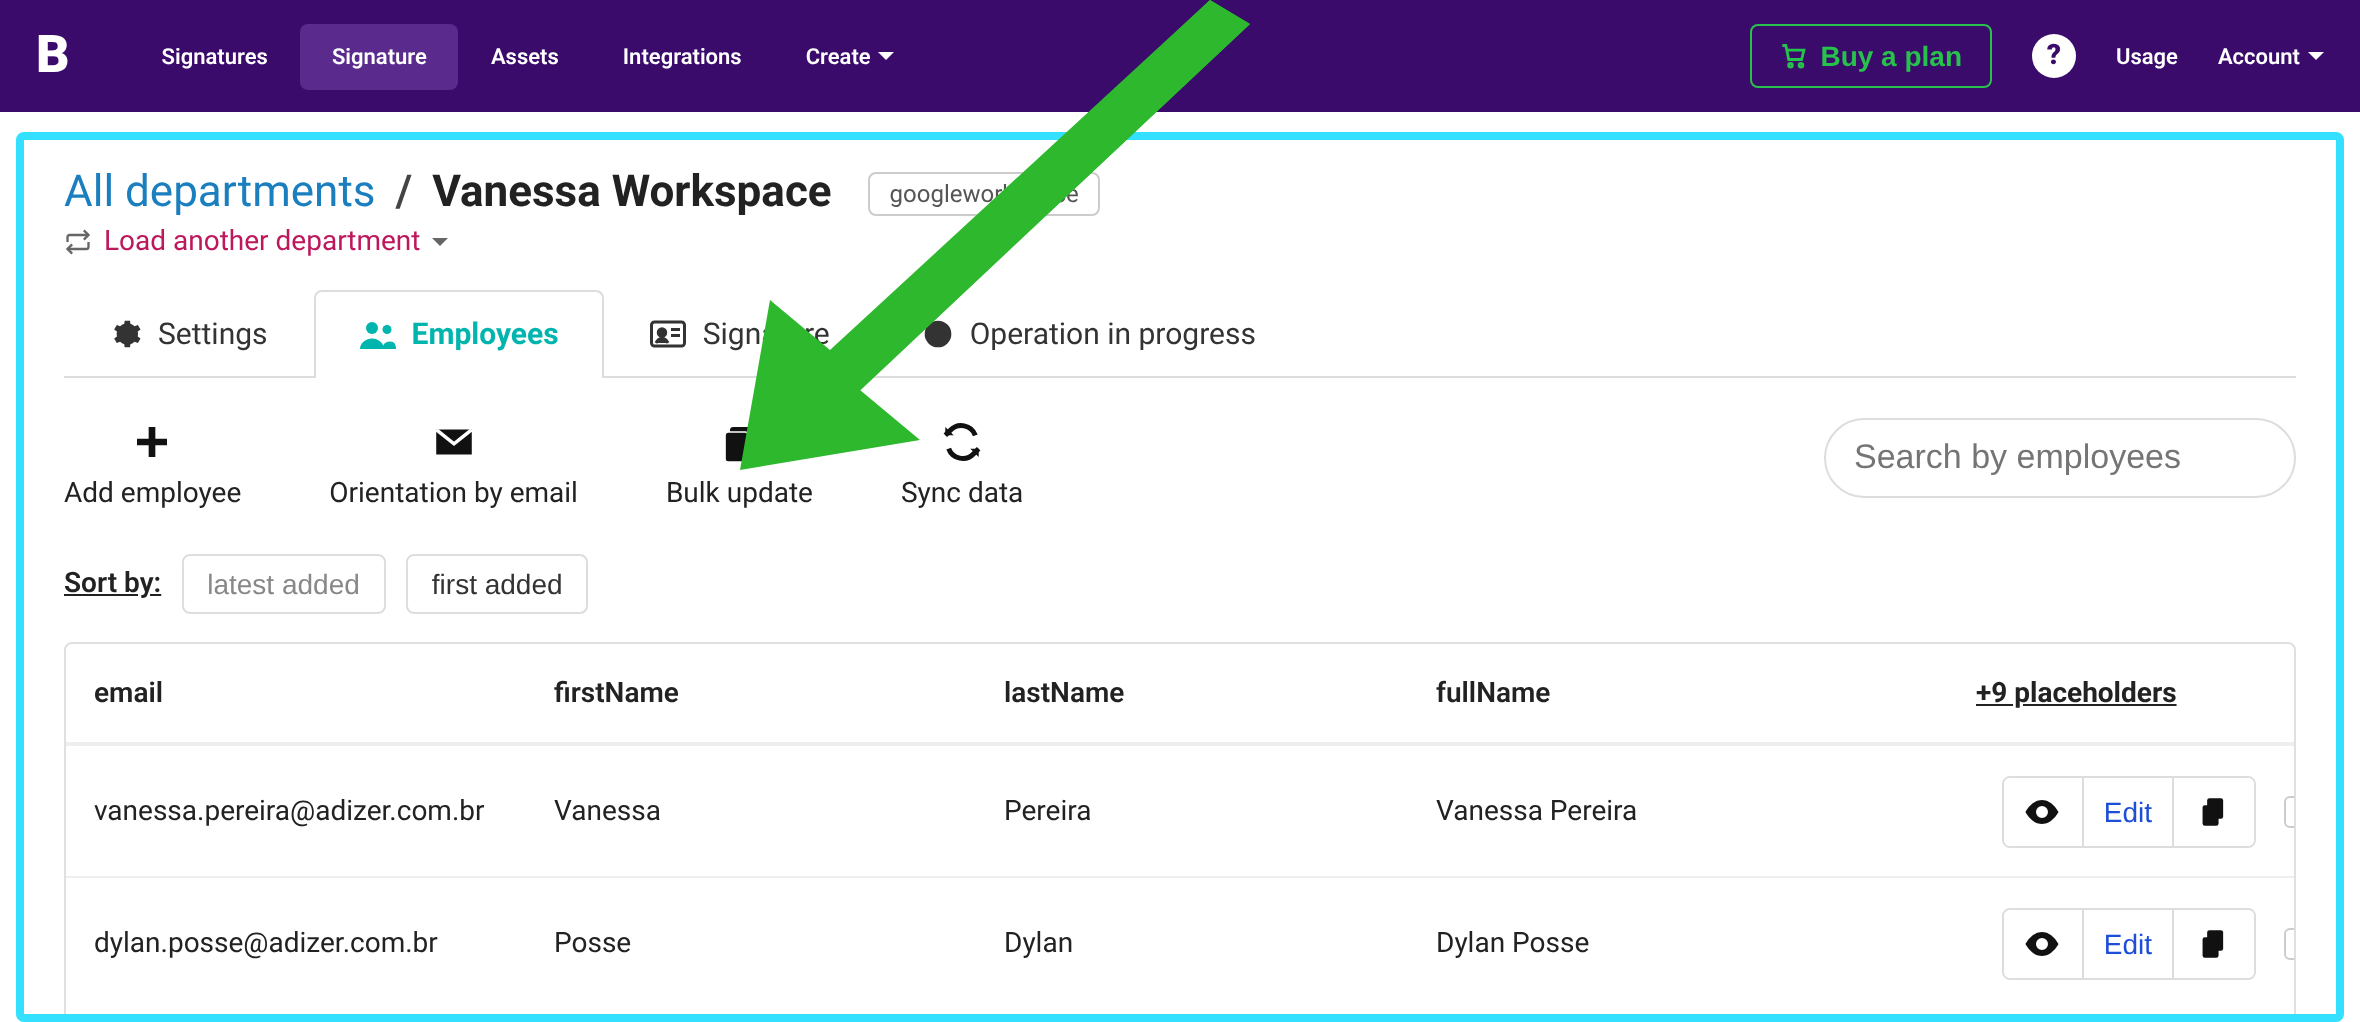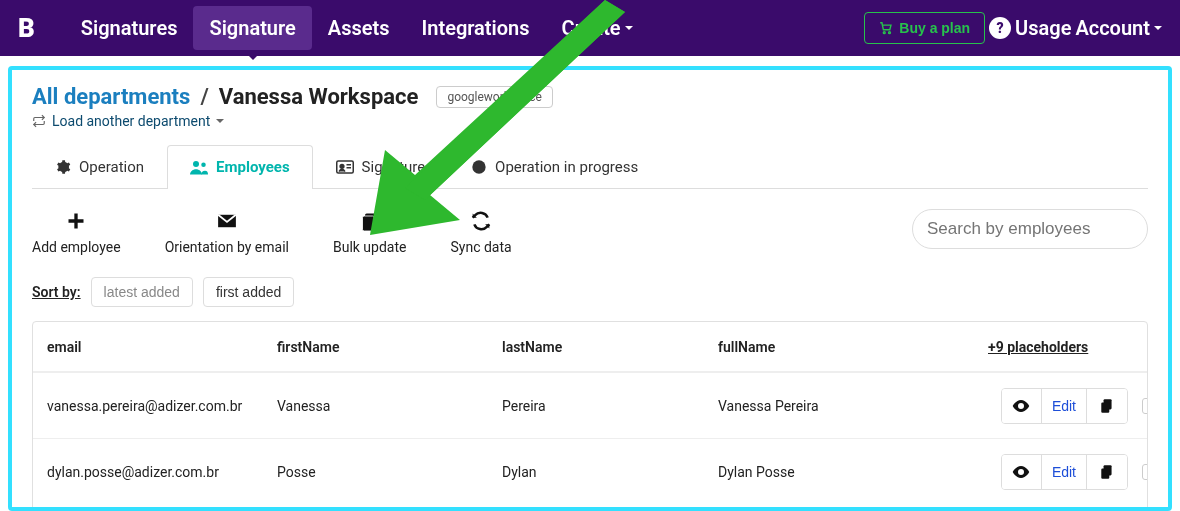--- a/index.html
+++ b/index.html
@@ -2,39 +2,39 @@
 <html><head>
 <meta charset="utf-8">
 <style>
   * { box-sizing: border-box; margin: 0; padding: 0; }
   body { font-family: -apple-system, BlinkMacSystemFont, "Segoe UI", Roboto, "Helvetica Neue", Arial, sans-serif; background: #fff; width: 1180px; height: 511px; overflow: hidden; position: relative; }
   
   
   .topnav { background: #3a0b6b; height: 56px; display: flex; align-items: center; padding: 0 18px; color: #fff; }
   .logo { font-size: 26px; font-weight: 900; margin-right: 30px; color: #fff; }
   .nav-items { display: flex; align-items: center; gap: 0; }
-  .nav-item { padding: 10px 16px; font-size: 20px; font-weight: 600; cursor: pointer; border-radius: 4px; display: flex; align-items: center; gap: 4px; }
+  .nav-item { padding: 10px 16px; font-size: 11px; font-weight: 600; cursor: pointer; border-radius: 4px; display: flex; align-items: center; gap: 4px; }
   .nav-item.active { background: #5a2b8d; position: relative; }
   .nav-item.active::after { content:""; position:absolute; bottom:-18px; left:50%; transform:translateX(-50%); border:8px solid transparent; border-top-color:#3a0b6b; }
   .nav-spacer { flex: 1; }
-  .nav-right { display: flex; align-items: center; gap: 4px; }
+  .nav-right { display: flex; align-items: center; gap: 20px; }
   .buy-plan { border: 1px solid #27c24c; color: #27c24c; background: transparent; padding: 7px 14px; border-radius: 4px; font-size: 14px; font-weight: 600; display: flex; align-items: center; gap: 6px; cursor: pointer; }
   .help-icon { width: 22px; height: 22px; background: #fff; color: #3a0b6b; border-radius: 50%; display: flex; align-items: center; justify-content: center; font-weight: 900; font-size: 14px; }
   .caret-down { display:inline-block; border: 4px solid transparent; border-top-color: currentColor; margin-top: 4px; }
 
   
   .content-shell { border: 4px solid #33e0ff; border-radius: 4px; margin: 10px 8px 0 8px; background: #fff; padding: 14px 20px 0 20px; height: 445px; overflow: hidden; }
 
   
   .breadcrumb-row { display: flex; align-items: center; gap: 10px; }
-  .bc-link { color: #1b7fbf; font-size: 22px; font-weight: 700; }
+  .bc-link { color: #1b7fbf; font-size: 22px; font-weight: 400; }
   .bc-sep { color: #444; font-size: 22px; font-weight: 600; }
   .bc-current { color: #222; font-size: 22px; font-weight: 700; }
   .bc-slug { border: 1px solid #ccc; border-radius: 4px; padding: 3px 10px; font-size: 12px; color: #555; margin-left: 8px; }
-  .load-dept { color: #0c4a6e; font-size: 14px; margin-top: 4px; display: flex; align-items: center; gap: 6px; cursor: pointer; }
+  .load-dept { color: #be185d; font-size: 14px; margin-top: 4px; display: flex; align-items: center; gap: 6px; cursor: pointer; }
 
   
   .tabrow { display: flex; border-bottom: 1px solid #ddd; margin-top: 16px; }
   .tab { padding: 12px 22px; font-size: 15px; color: #333; display: flex; align-items: center; gap: 8px; cursor: pointer; border: 1px solid transparent; border-bottom: none; }
   .tab.active { color: #00b5ad; font-weight: 700; border-color: #ddd; border-radius: 4px 4px 0 0; background: #fff; position: relative; }
   .tab.active::after { content:""; position:absolute; left:0; right:0; bottom:-1px; height:2px; background:#fff; }
 
   
   .actions { display: flex; align-items: flex-start; gap: 44px; margin-top: 20px; }
   .action { text-align: center; cursor: pointer; color: #222; font-size: 14px; }
@@ -129,21 +129,21 @@
       </svg>
     <span>Load another department</span>
     <span class="caret-down" style="border-top-color:#666;"></span>
   </div>
 
   <div class="tabrow">
     <div class="tab">
       <svg width="16" height="16" viewBox="0 0 24 24" fill="#333">
           <path d="M12 8a4 4 0 100 8 4 4 0 000-8zm9 4a7.9 7.9 0 00-.2-1.8l2.1-1.6-2-3.4-2.5 1a8 8 0 00-3.1-1.8L15 2h-4l-.3 2.4a8 8 0 00-3.1 1.8l-2.5-1-2 3.4 2.1 1.6A7.9 7.9 0 005 12c0 .6.1 1.2.2 1.8l-2.1 1.6 2 3.4 2.5-1a8 8 0 003.1 1.8L11 22h4l.3-2.4a8 8 0 003.1-1.8l2.5 1 2-3.4-2.1-1.6c.1-.6.2-1.2.2-1.8z"></path>
         </svg>
-      <span>Operation</span>
+      <span>Settings</span>
     </div>
     <div class="tab active">
       <svg width="18" height="16" viewBox="0 0 24 20" fill="#00b5ad">
           <circle cx="8" cy="6" r="4"></circle>
           <path d="M0 20c0-4 4-7 8-7s8 3 8 7"></path>
           <circle cx="18" cy="7" r="3"></circle>
           <path d="M15 20c0-3 2-5 5-5s4 2 4 5"></path>
         </svg>
       <span>Employees</span>
     </div>

